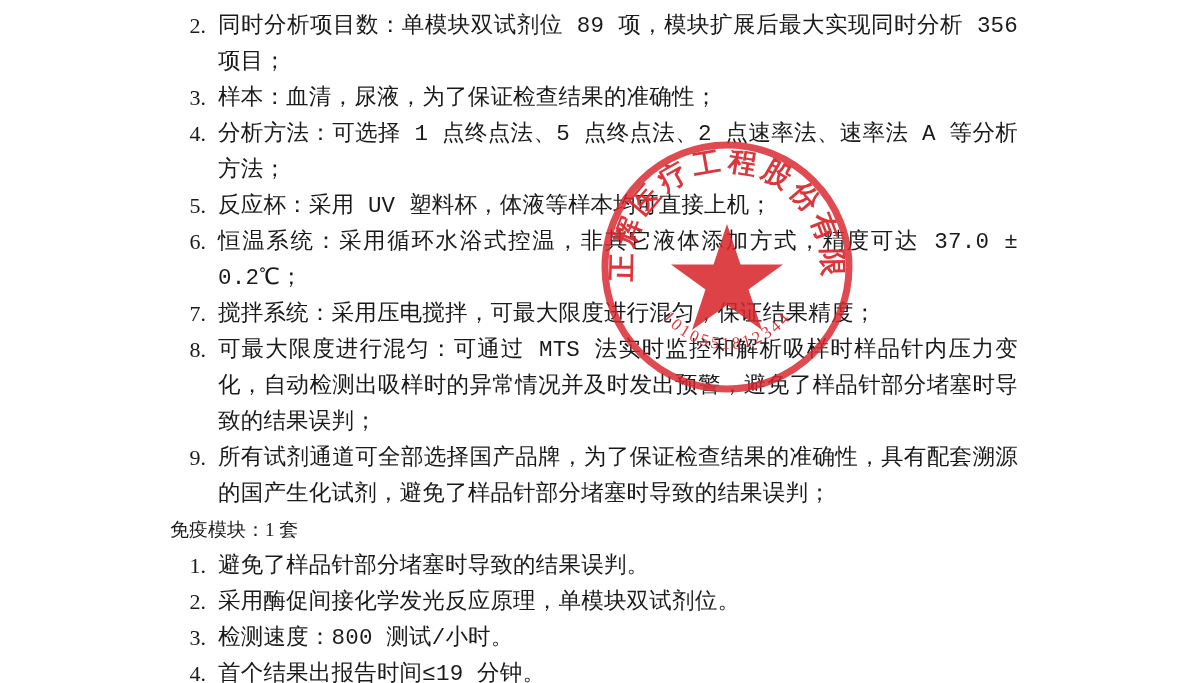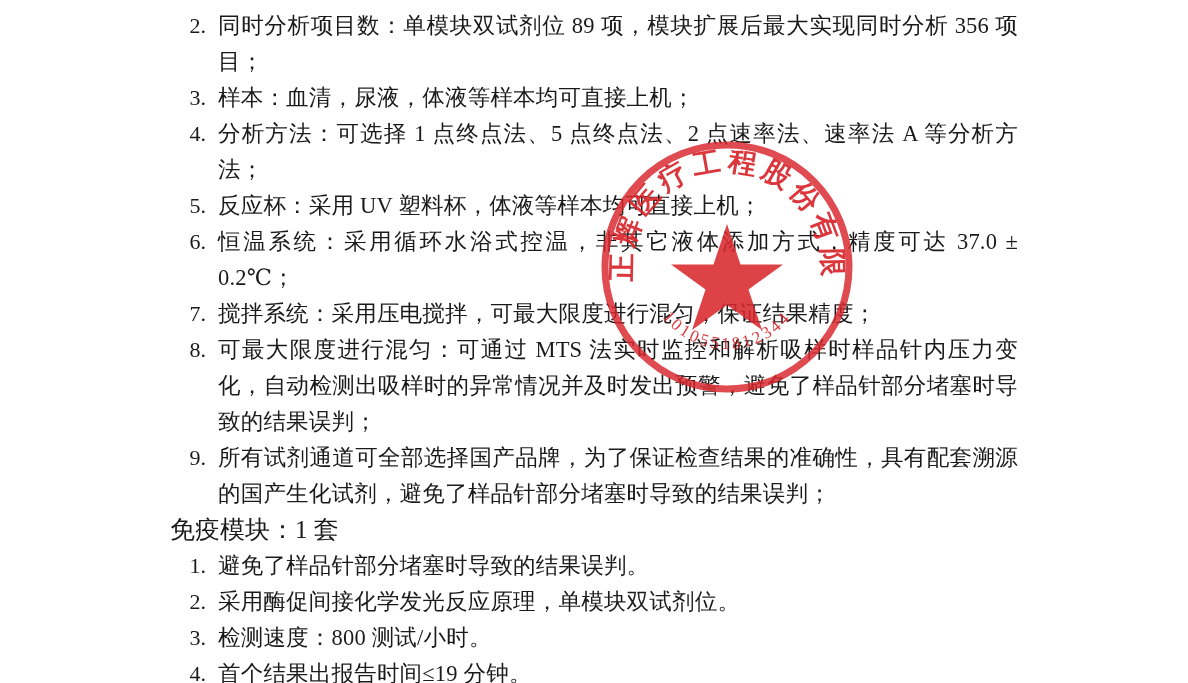--- a/index.html
+++ b/index.html
@@ -44,25 +44,26 @@
     top: 0;
     width: 36px;
     text-align: right;
     font-size: 22px;
   }
   ol.list > li .txt {
     display: block;
     text-align: justify;
     text-justify: inter-ideograph;
     letter-spacing: 0.2px;
+    font-family: Liberation Mono, monospace;
   }
   .plain-line {
     padding-left: 0;
     margin: 0;
-    font-size: 25px;
+    font-size: 19px;
     line-height: 36px;
   }
   
   .stamp {
     position: absolute;
     left: 598px;
     top: 138px;
     width: 258px;
     height: 258px;
     z-index: 5;
@@ -96,21 +97,21 @@
 
   <div class="doc-body">
 
     <ol class="list">
       <li>
         <span class="marker">2.</span>
         <span class="txt">同时分析项目数：单模块双试剂位 89 项，模块扩展后最大实现同时分析 356 项目；</span>
       </li>
       <li>
         <span class="marker">3.</span>
-        <span class="txt">样本：血清，尿液，体液等样本均可直接上机；</span>
+        <span class="txt">样本：血清，尿液，为了保证检查结果的准确性；</span>
       </li>
       <li>
         <span class="marker">4.</span>
         <span class="txt">分析方法：可选择 1 点终点法、5 点终点法、2 点速率法、速率法 A 等分析方法；</span>
       </li>
       <li>
         <span class="marker">5.</span>
         <span class="txt">反应杯：采用 UV 塑料杯，体液等样本均可直接上机；</span>
       </li>
       <li>

